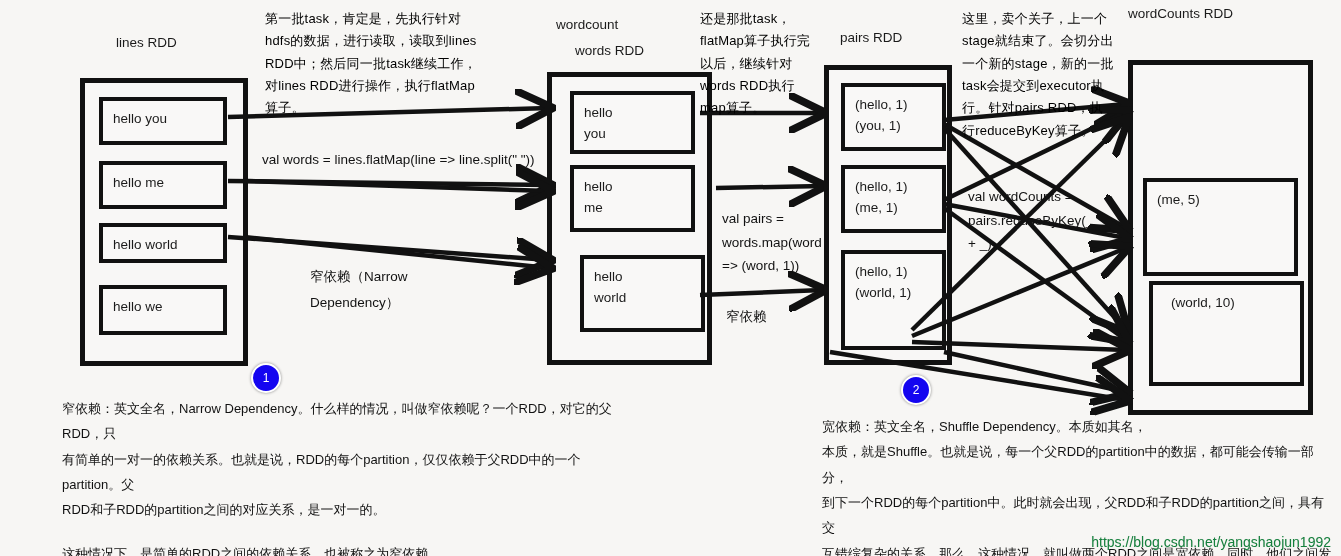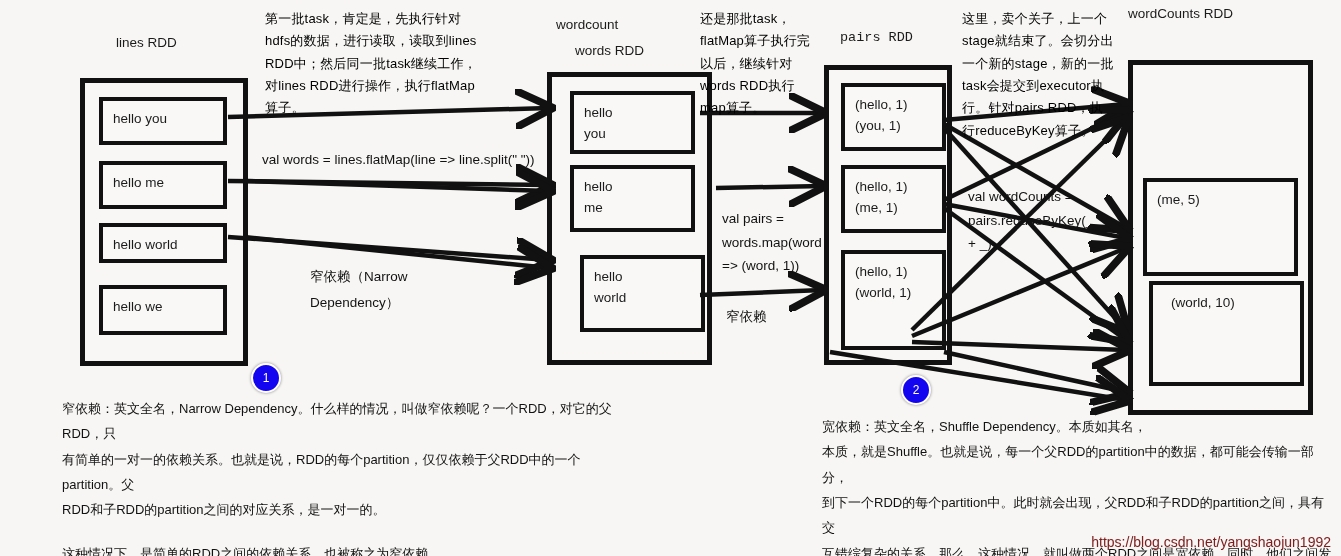--- a/index.html
+++ b/index.html
@@ -88,21 +88,21 @@
     font-size:12px;
     display:flex;align-items:center;justify-content:center;
     z-index:12;
   }
 
   
   .watermark{
     position:absolute;
     right:10px;bottom:6px;
     font-size:14px;
-    color:#7f1d1d;
+    color:#15803d;
     text-shadow:0 0 1px #e4e3e1;
     z-index:20;
     white-space:nowrap;
   }
 </style>
 </head>
 <body>
 
 <div id="canvas">
 
@@ -140,21 +140,21 @@
       <path d="M944,352 L1126,392"></path>
       <path d="M830,352 L1126,400"></path>
     </g>
   </svg>
 
   <div class="rdd-title" style="left:116px;top:35px;">lines RDD</div>
 
   <div class="rdd-title" style="left:556px;top:17px;">wordcount</div>
   <div class="rdd-title" style="left:575px;top:43px;">words RDD</div>
 
-  <div class="rdd-title" style="left:840px;top:30px;font-family:Liberation Mono, monospace;">pairs RDD</div>
+  <div class="rdd-title" style="left:840px;top:30px;">pairs RDD</div>
 
   <div class="rdd-title" style="left:1128px;top:6px;">wordCounts RDD</div>
 
   <div class="rdd-outer" style="left:80px;top:78px;width:168px;height:288px;">
     <div class="part" style="left:14px;top:14px;width:128px;height:48px;">
       <span>hello you</span>
     </div>
     <div class="part" style="left:14px;top:78px;width:128px;height:48px;">
       <span>hello me</span>
     </div>

